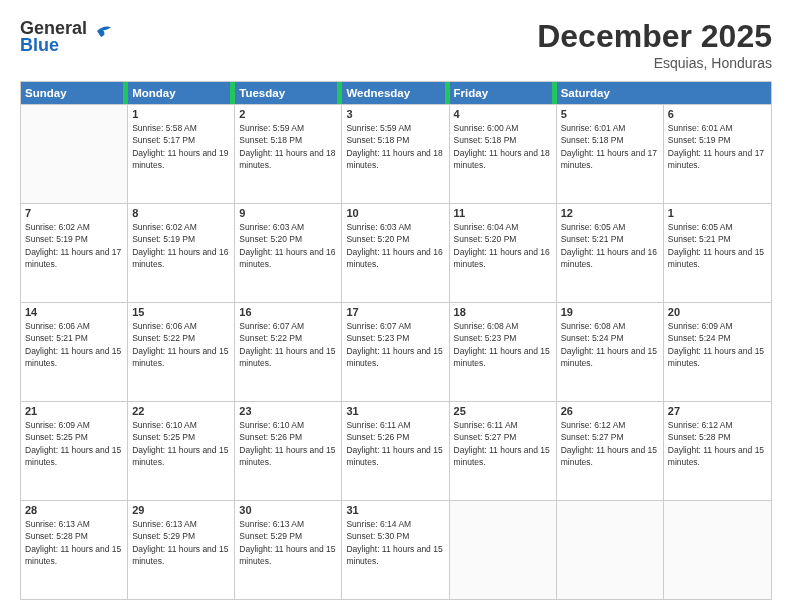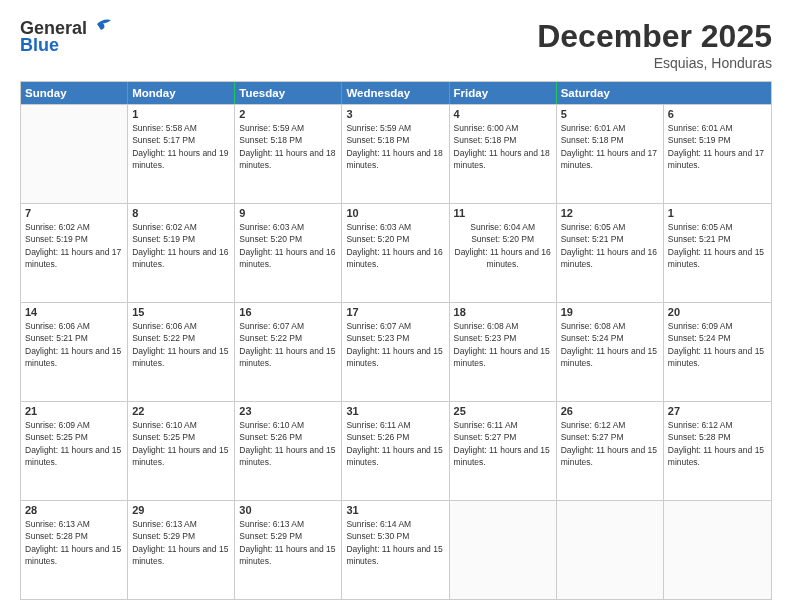--- a/index.html
+++ b/index.html
@@ -23,21 +23,21 @@
       align-items: flex-start;
       margin-bottom: 10px;
     }
     .logo {
       display: flex;
       flex-direction: column;
       align-items: flex-start;
     }
     .logo-row {
       display: flex;
-      align-items: flex-start;
+      align-items: flex-end;
     }
     .title-block {
       text-align: right;
     }
     .month-title {
       font-size: 32px;
       font-weight: bold;
       color: #333;
     }
     .subtitle {
@@ -54,21 +54,21 @@
       display: grid;
       grid-template-columns: repeat(7, 1fr);
       background: #3a7abf;
     }
     .cal-header-cell {
       color: #fff;
       font-weight: bold;
       font-size: 11.5px;
       padding: 5px 4px;
       text-align: left;
-      border-right: 1px solid #22c55e;
+      border-right: 5px solid #22c55e;
     }
     .cal-header-cell:last-child { border-right: none; }
     .cal-body {
       flex: 1;
       display: flex;
       flex-direction: column;
     }
     .cal-row {
       display: grid;
       grid-template-columns: repeat(7, 1fr);
@@ -187,21 +187,21 @@
 Daylight: 11 hours and 16 minutes.</div>
           </div>
           <div class="cal-cell">
             <div class="day-num">10</div>
             <div class="day-info" style="white-space: pre-line;">Sunrise: 6:03 AM
 Sunset: 5:20 PM
 Daylight: 11 hours and 16 minutes.</div>
           </div>
           <div class="cal-cell">
             <div class="day-num">11</div>
-            <div class="day-info" style="white-space: pre-line; text-align: center;">Sunrise: 6:04 AM
+            <div class="day-info" style="white-space: pre-line;">Sunrise: 6:04 AM
 Sunset: 5:20 PM
 Daylight: 11 hours and 16 minutes.</div>
           </div>
           <div class="cal-cell">
             <div class="day-num">12</div>
             <div class="day-info" style="white-space: pre-line;">Sunrise: 6:05 AM
 Sunset: 5:21 PM
 Daylight: 11 hours and 16 minutes.</div>
           </div>
           <div class="cal-cell">

